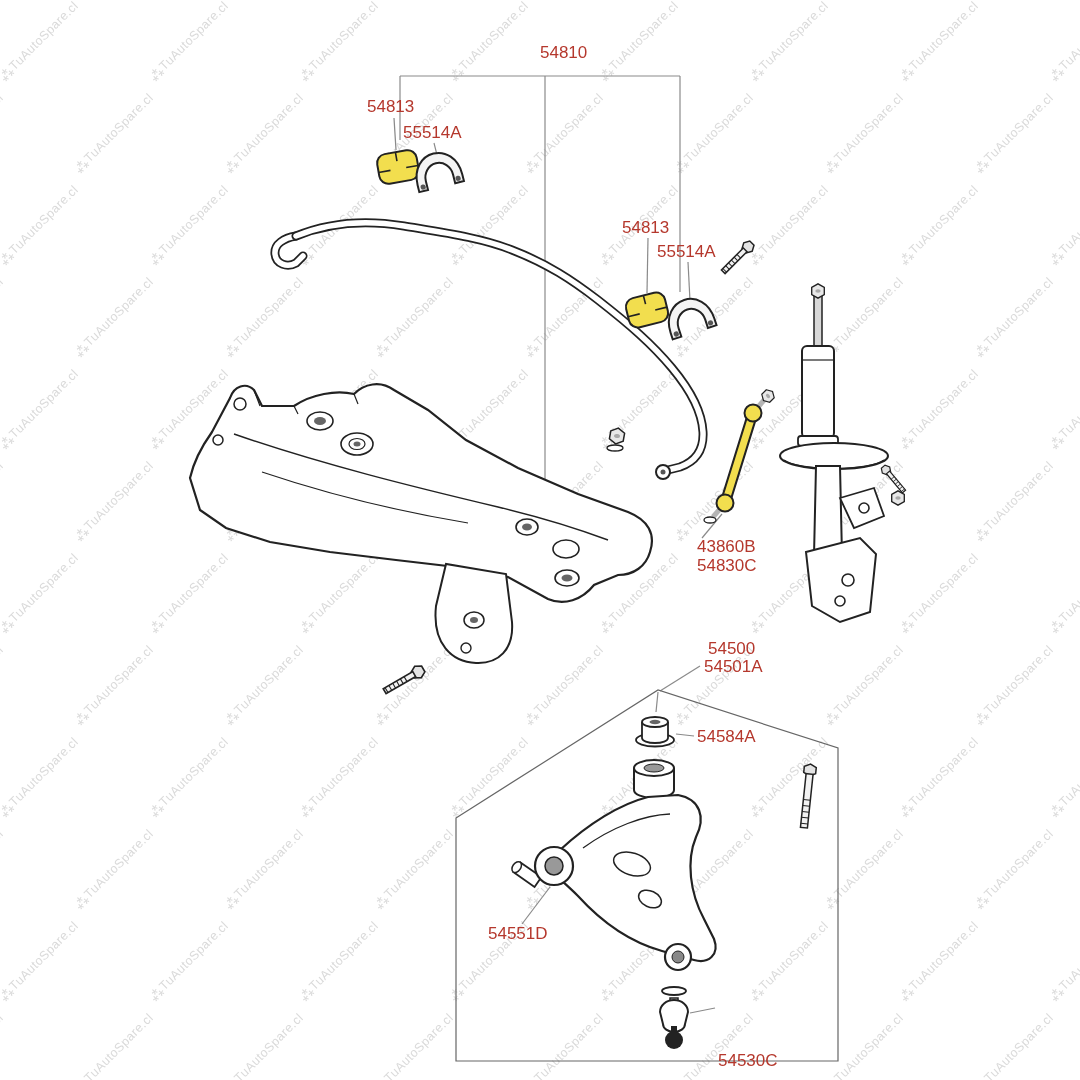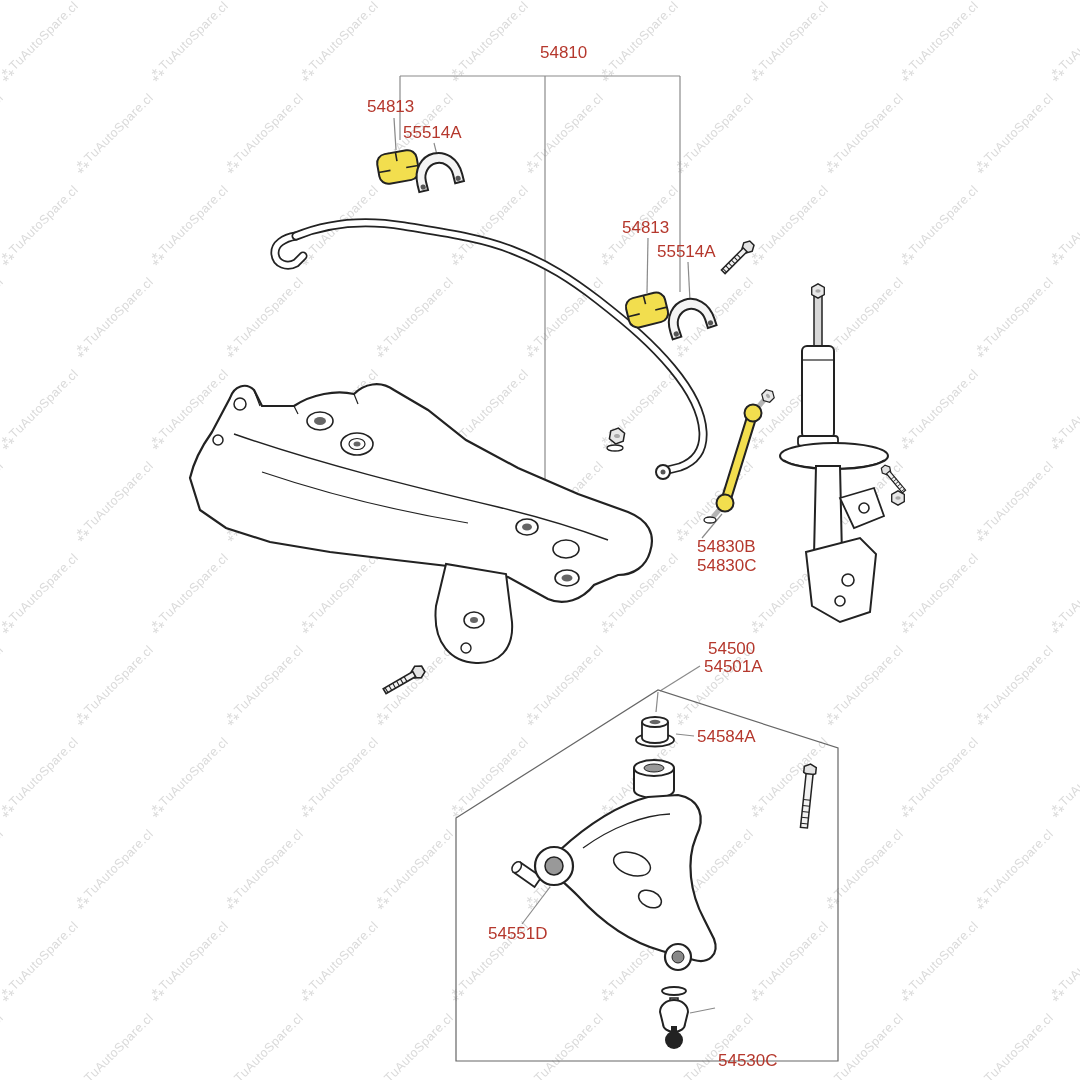--- a/index.html
+++ b/index.html
@@ -290,21 +290,21 @@
       <path d="M806.5,800 h7 M806.5,806 h7 M806.5,812 h7 M806.5,818 h7 M806.5,824 h7" stroke="#222" stroke-width="1"></path>
     </g>
   </svg>
 
   <div class="labels">
     <div class="part-label" style="left:540px;top:44px">54810</div>
     <div class="part-label" style="left:367px;top:98px">54813</div>
     <div class="part-label" style="left:403px;top:124px">55514A</div>
     <div class="part-label" style="left:622px;top:219px">54813</div>
     <div class="part-label" style="left:657px;top:243px">55514A</div>
-    <div class="part-label" style="left:697px;top:538px">54830B</div>
+    <div class="part-label" style="left:697px;top:538px">43860B</div>
     <div class="part-label" style="left:697px;top:557px">54830C</div>
     <div class="part-label" style="left:708px;top:640px">54500</div>
     <div class="part-label" style="left:704px;top:658px">54501A</div>
     <div class="part-label" style="left:697px;top:728px">54584A</div>
     <div class="part-label" style="left:488px;top:925px">54551D</div>
     <div class="part-label" style="left:718px;top:1052px">54530C</div>
   </div>
 
 </div>
 

